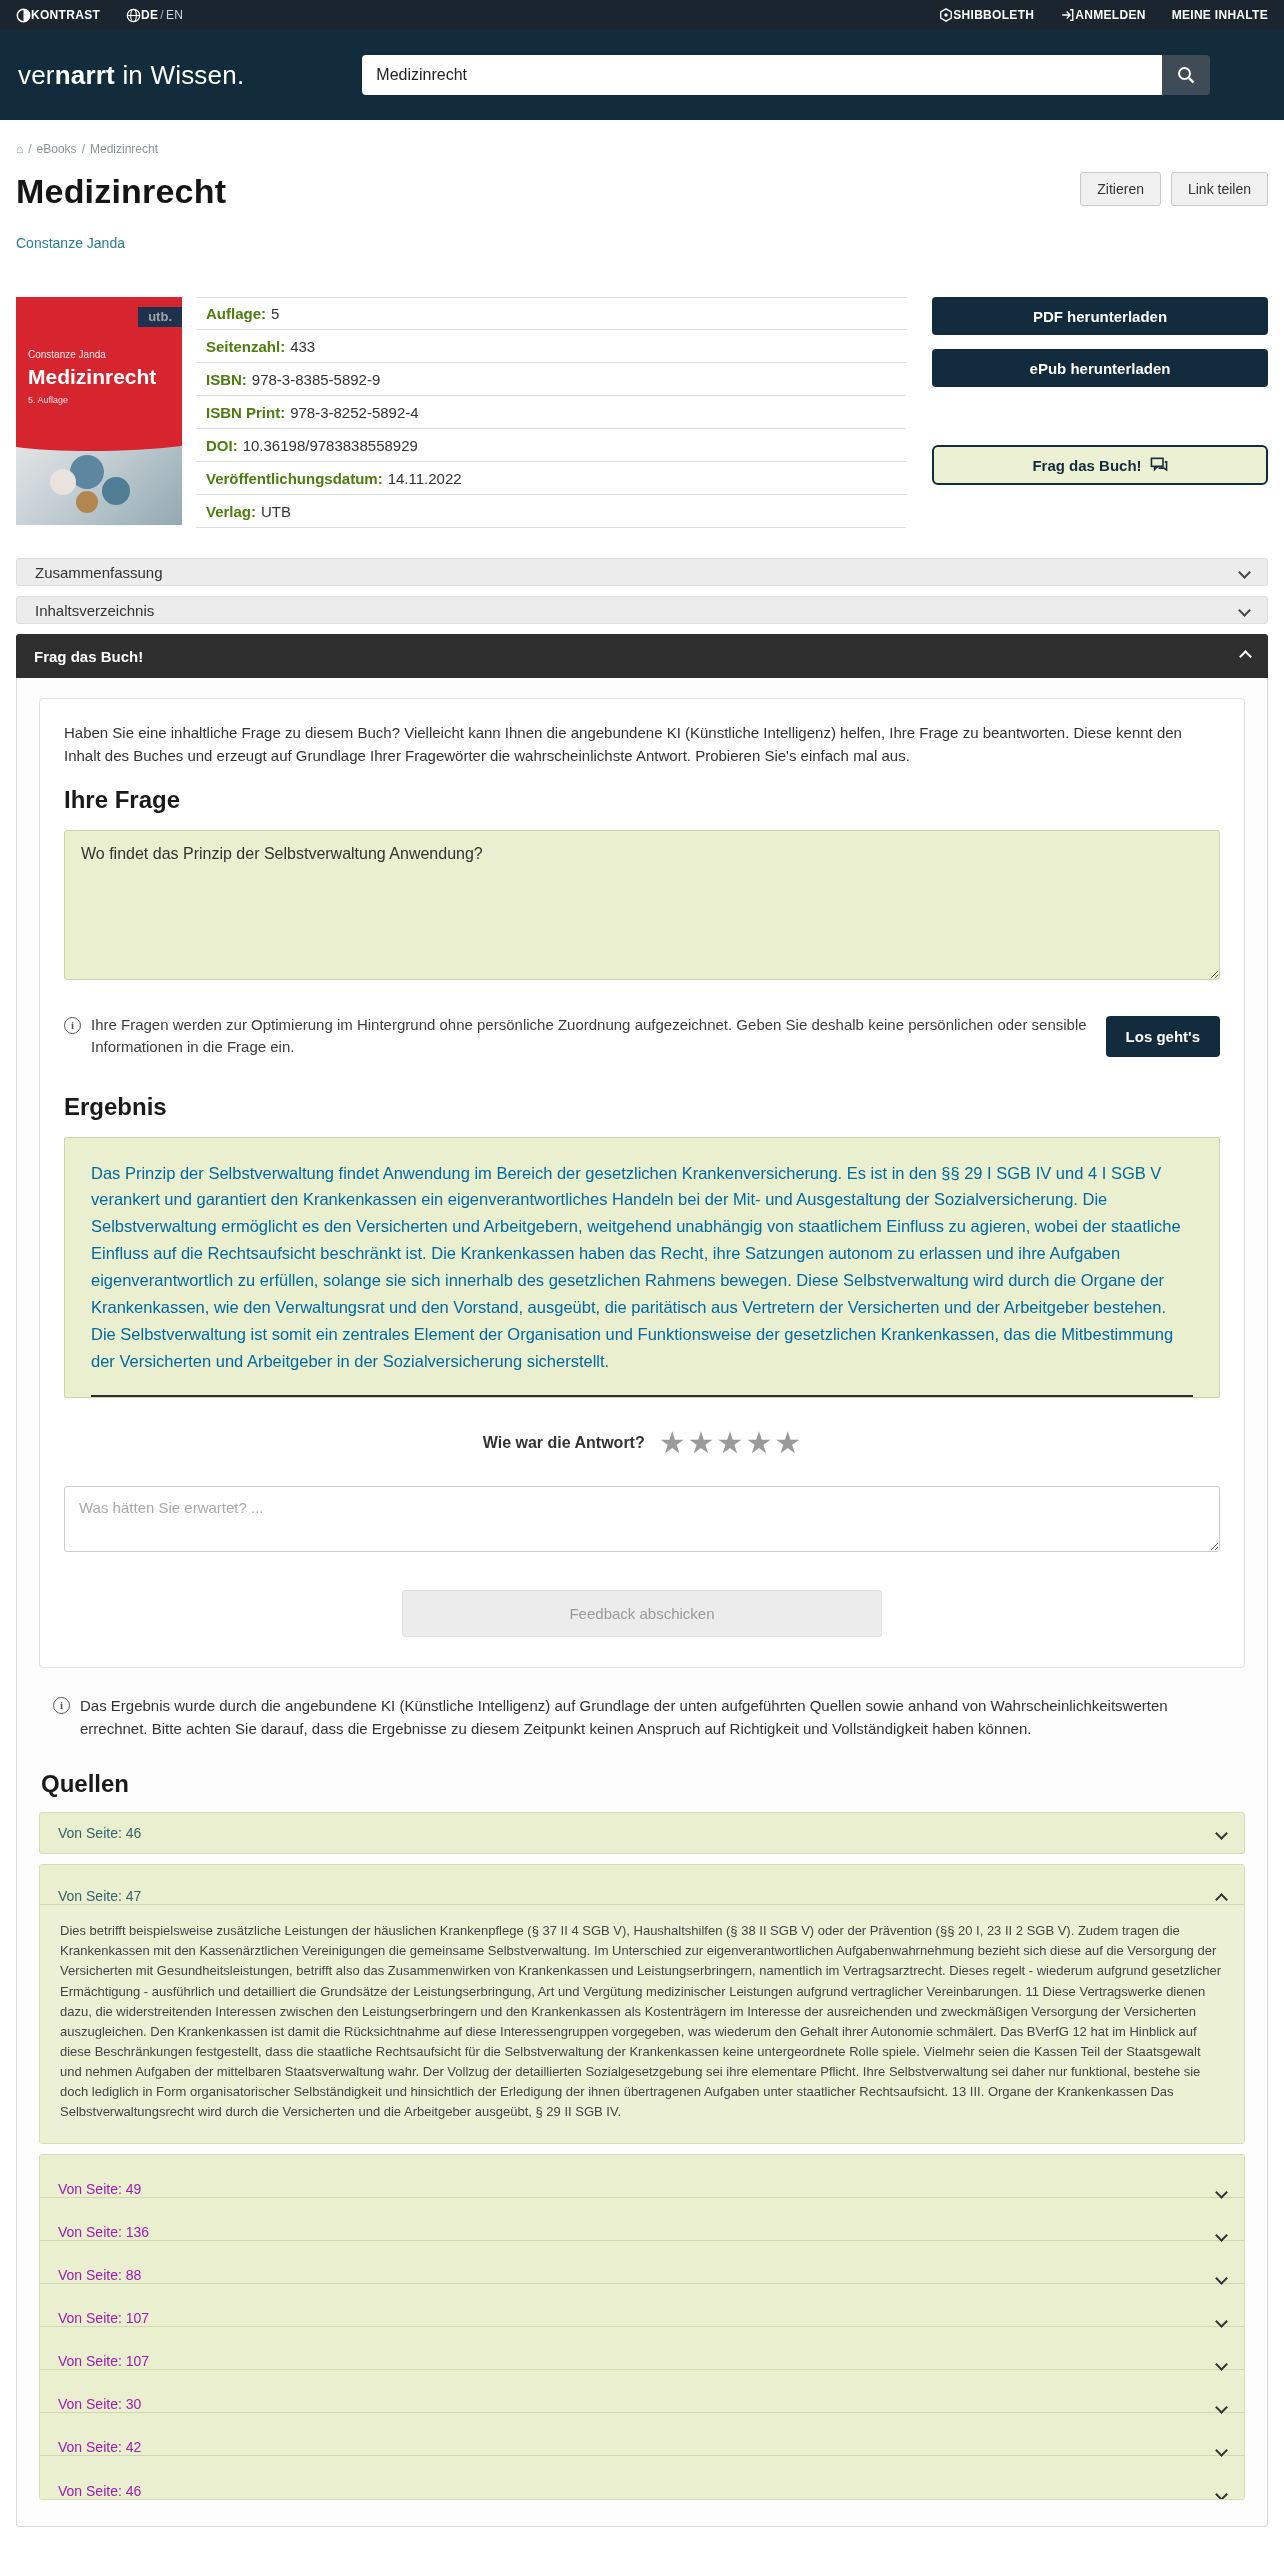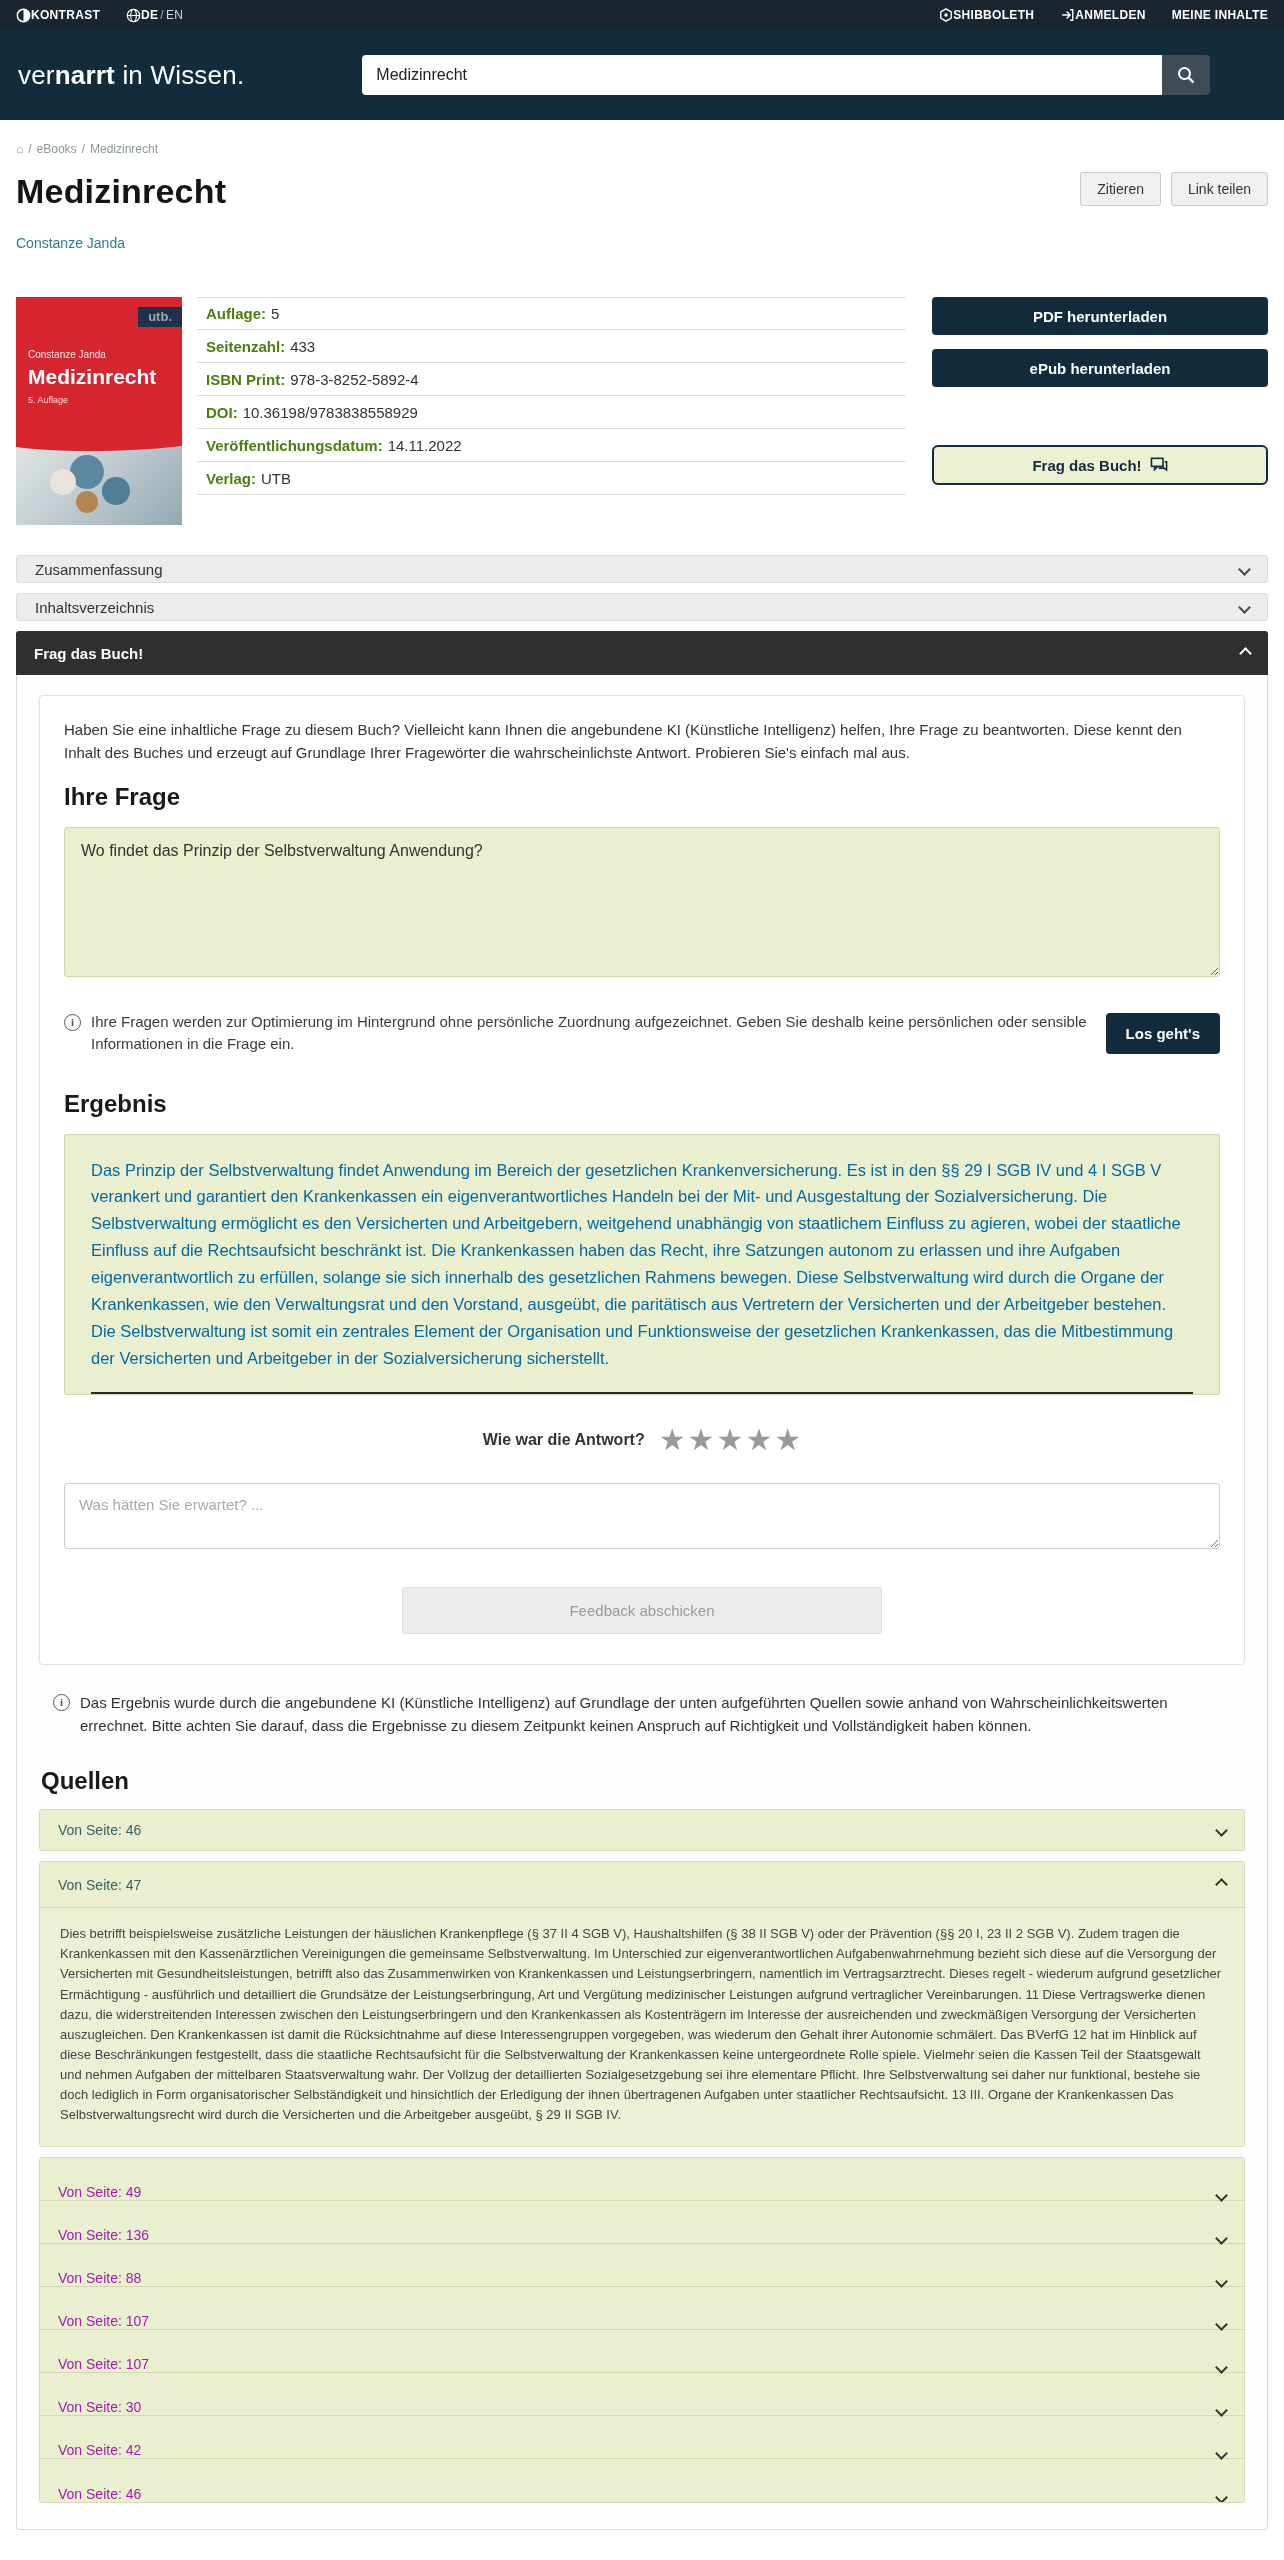--- a/index.html
+++ b/index.html
@@ -109,21 +109,21 @@
   .btn-feedback { width:480px; background:#ececec; border:1px solid #e0e0e0; border-radius:3px; padding:14px 0;
                   font-size:15px; color:#9a9a9a; cursor:pointer; font-family:inherit; }
 
   .disclaimer { display:flex; gap:10px; margin:26px 14px 0; font-size:15px; color:#333; line-height:1.55; }
   h2.quellen { font-size:24px; font-weight:700; color:#1a1a1a; margin:30px 0 14px 2px; }
 
   .src-row { height:42px; background:#e9efcf; border:1px solid #d6ddb6; border-radius:3px; display:flex;
              align-items:center; padding:0 18px; font-size:14px; color:#35636a; cursor:pointer; margin-bottom:10px; }
   .src-row .chev { margin-left:auto; color:#333; }
   .src-exp { border:1px solid #d6ddb6; border-radius:3px; margin-bottom:10px; overflow:hidden; }
-  .src-exp .src-head { height:46px; background:#e9efcf; display:flex; align-items:center; padding:0 18px;
+  .src-exp .src-head { height:40px; background:#e9efcf; display:flex; align-items:flex-end; padding:0 18px;
                        font-size:14px; color:#35636a; cursor:pointer; border-bottom:1px solid #cfd8ae; }
   .src-exp .src-head .chev { margin-left:auto; color:#333; }
   .src-body { background:#ecf1d6; padding:16px 20px 20px; font-size:13px; color:#444; line-height:1.55; }
   .src-group { border:1px solid #d6ddb6; border-radius:3px; overflow:hidden; }
   .src-group .g-row { height:43px; background:#e9efcf; display:flex; align-items:flex-end; padding:0 18px;
                       font-size:14px; color:#a21caf; cursor:pointer; border-bottom:1px solid #cfd8ae; }
   .src-group .g-row:last-child { border-bottom:none; }
   .src-group .g-row .chev { margin-left:auto; color:#333; }
 </style>
 </head>
@@ -227,20 +227,24 @@
     </div>
 
     <div class="meta">
       <div class="meta-row">
           <b>Auflage:</b>
           <span class="v">5</span>
         </div>
       <div class="meta-row">
           <b>Seitenzahl:</b>
           <span class="v">433</span>
+        </div>
+      <div class="meta-row">
+          <b>ISBN:</b>
+          <span class="v">978-3-8385-5892-9</span>
         </div>
       <div class="meta-row">
           <b>ISBN Print:</b>
           <span class="v">978-3-8252-5892-4</span>
         </div>
       <div class="meta-row">
           <b>DOI:</b>
           <span class="v">10.36198/9783838558929</span>
         </div>
       <div class="meta-row">

